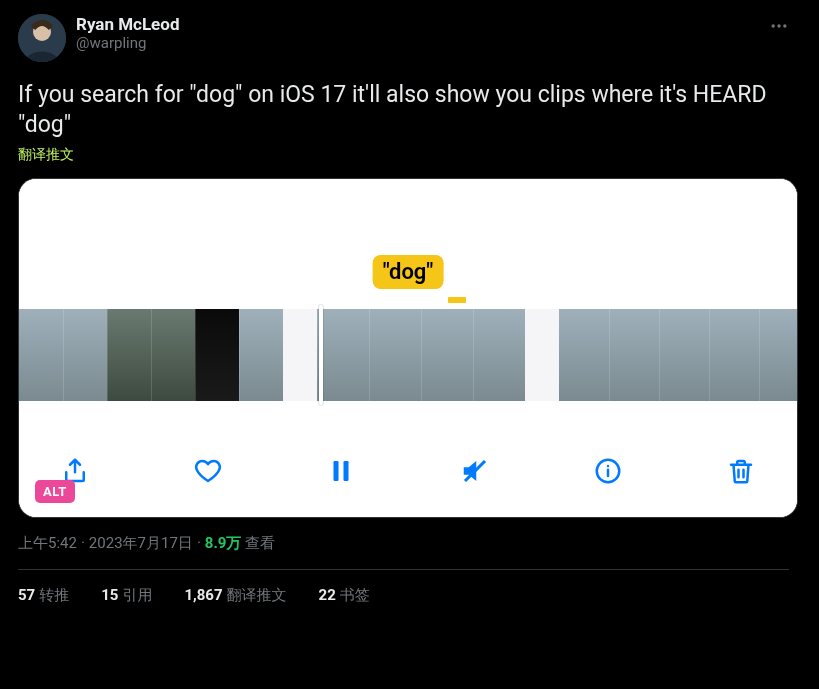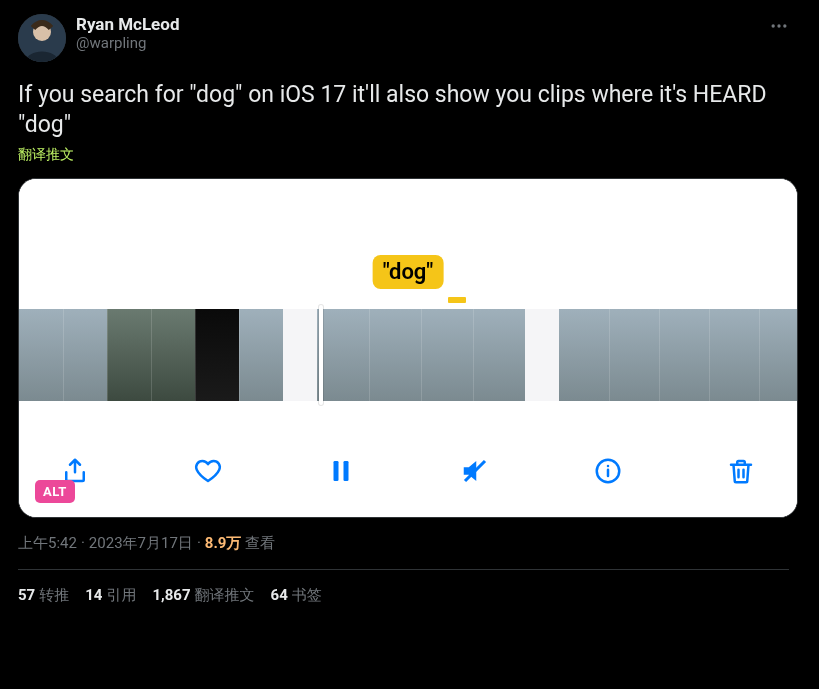--- a/index.html
+++ b/index.html
@@ -25,23 +25,23 @@
   .frame.n { background: linear-gradient(#9fb0bb,#7b8a90); }
   .frame.g { background: linear-gradient(#6a7a70,#3d4a40); }
   .frame.d { background: linear-gradient(#0a0a0a,#1a1a1a); }
   .playhead { position: absolute; top: 126px; height: 100px; width: 4px; background: #fff; left: 300px; border-radius: 2px; box-shadow: 0 0 0 1px rgba(0,0,0,0.1); }
   .toolbar { position: absolute; left: 0; right: 0; bottom: 0; height: 92px; display: flex; align-items: center; justify-content: space-between; padding: 0 34px; }
   .tbtn { color: #007aff; display:flex; align-items:center; justify-content:center; width: 44px; height: 44px; }
   .tbtn svg { width: 30px; height: 30px; stroke: #007aff; fill: none; stroke-width: 2; }
   .alt-badge { position: absolute; left: 16px; bottom: 14px; background: #ec4899; color: #fff; font-size: 13px; font-weight: 700; padding: 4px 8px; border-radius: 5px; letter-spacing: 0.5px; }
   .meta { margin-top: 16px; font-size: 15px; color: #71767b; }
   .meta .sep { margin: 0 4px; }
-  .meta .strong { color: #fdba74; font-weight: 700; }
+  .meta .strong { color: #22c55e; font-weight: 700; }
   .divider { border: none; border-top: 1px solid #2f3336; margin: 16px 0 0 0; }
-  .stats { display: flex; gap: 16px; padding: 16px 0 0 0; font-size: 15px; color: #71767b; }
+  .stats { display: flex; gap: 32px; padding: 16px 0 0 0; font-size: 15px; color: #71767b; }
   .stats .num { color: #e7e9ea; font-weight: 700; margin-right: 4px; }
   
   .clipA .frame { width: 44px; }
   .clipB .frame { width: 52px; }
   .clipC .frame { width: 50px; }
 </style>
 </head>
 <body>
 
 <div class="tweet">
@@ -143,17 +143,17 @@
   </div>
 
   <div class="meta">
     <span>上午5:42</span><span class="sep">·</span><span>2023年7月17日</span><span class="sep">·</span><span class="strong">8.9万</span> <span>查看</span>
   </div>
 
   <hr class="divider">
 
   <div class="stats">
     <div><span class="num">57</span><span>转推</span></div>
-    <div><span class="num">14</span><span>引用</span></div>
+    <div><span class="num">15</span><span>引用</span></div>
     <div><span class="num">1,867</span><span>翻译推文</span></div>
-    <div><span class="num">64</span><span>书签</span></div>
+    <div><span class="num">22</span><span>书签</span></div>
   </div>
 </div>
 
 </body></html>

